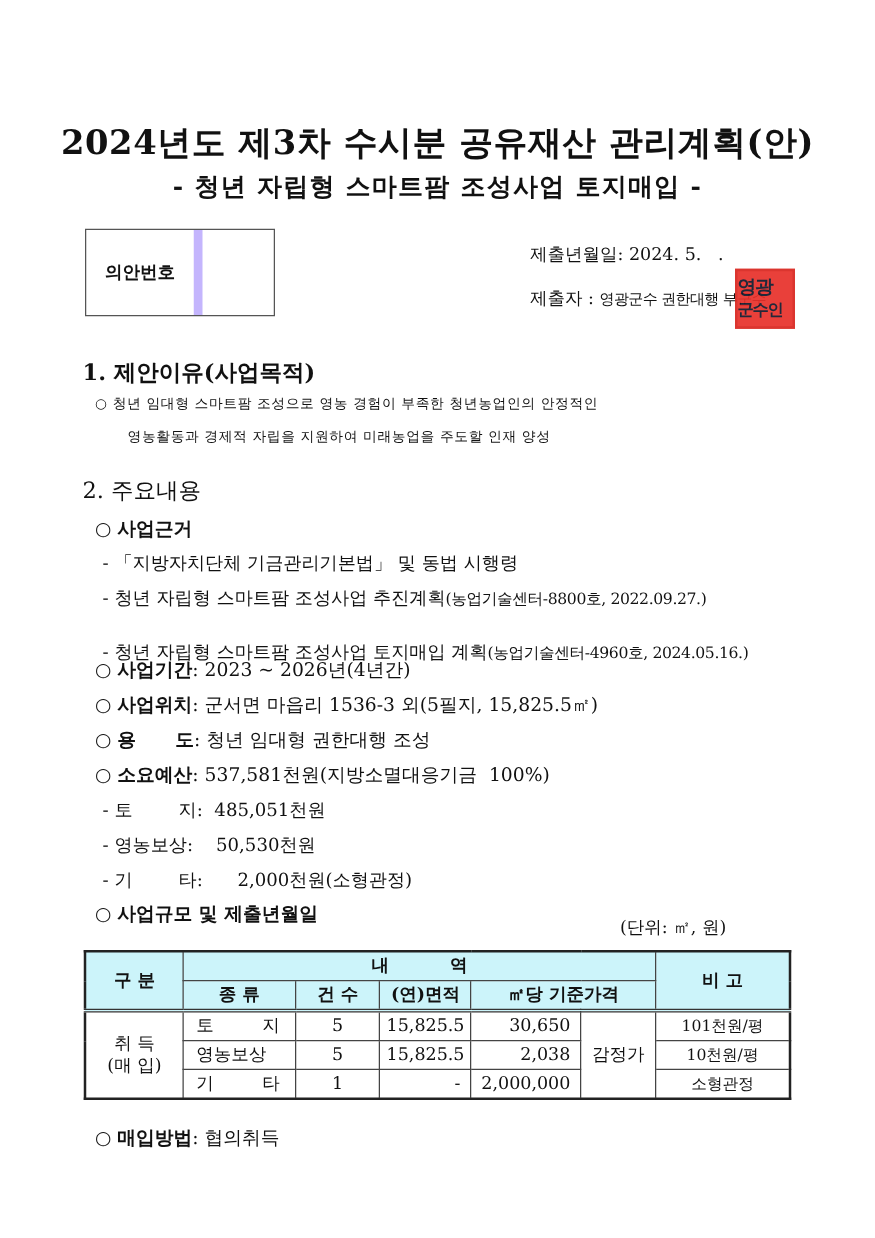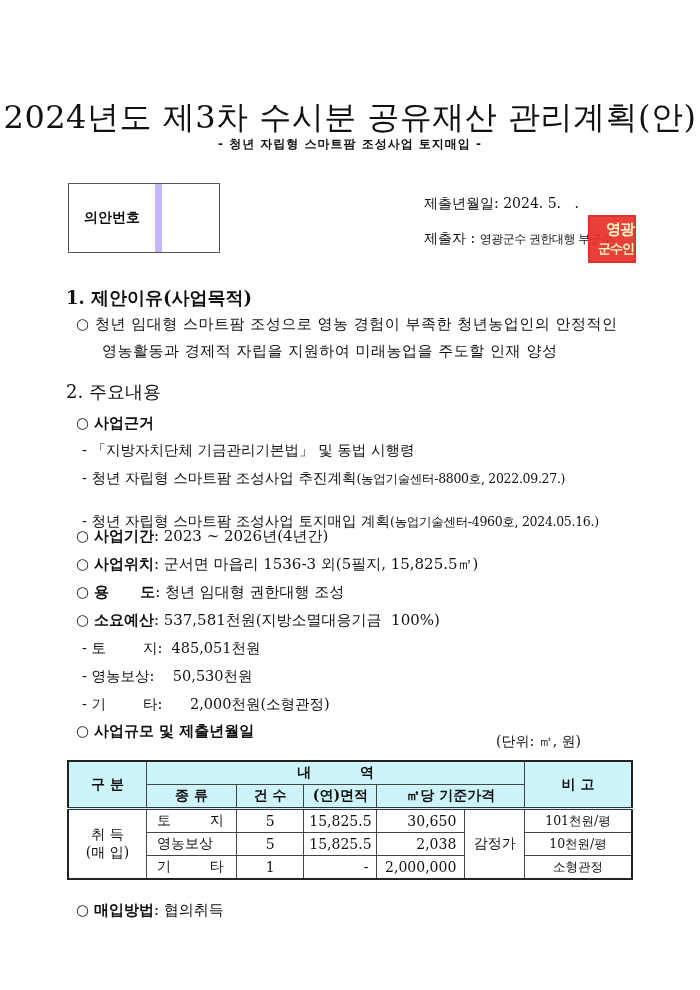--- a/index.html
+++ b/index.html
@@ -13,28 +13,28 @@
       position: relative;
       overflow: hidden;
       font-family: "DejaVu Serif", "Liberation Serif", serif;
       color: #111;
     }
     .abs { position: absolute; white-space: nowrap; }
 
     .title {
       left: 0; width: 700px; top: 96px;
       text-align: center;
-      font-size: 32px;
+      font-size: 27px;
       letter-spacing: 0.5px;
-      font-weight: normal;
+      font-weight: bold;
     }
     .subtitle {
       left: 0; width: 700px; top: 136px;
       text-align: center;
-      font-size: 12px;
+      font-size: 20px;
       font-weight: bold;
       letter-spacing: 1px;
     }
 
     .bill-box {
       left: 68px; top: 183px;
       width: 150px; height: 68px;
       border: 1px solid #555;
       display: flex;
     }
@@ -51,35 +51,35 @@
     .meta.submitter { top: 230px; }
     .meta .name { font-size: 12px; letter-spacing: -0.5px; }
 
     .seal {
       left: 588px; top: 215px;
       width: 48px; height: 48px;
       background: #e8302a;
       opacity: 0.92;
       border: 2px solid #d8241e;
       box-sizing: border-box;
-      color: #fef9c3;
+      color: #0f172a;
       font-family: "DejaVu Sans", sans-serif;
       font-weight: bold;
       font-size: 15px;
       line-height: 19px;
-      text-align: right;
+      text-align: left;
       padding-top: 3px;
       letter-spacing: -1px;
     }
 
     .h1 { left: 66px; font-size: 18px; font-weight: bold; }
     .h1.s1 { top: 286px; }
     .h1.s2 { top: 380px; font-weight: normal; }
 
-    .para { font-size: 15px; letter-spacing: 0.5px; }
+    .para { font-size: 11px; letter-spacing: 0.5px; }
 
     .p1a { left: 76px; top: 315px; }
     .p1b { left: 102px; top: 342px; }
 
     .bullet-head { left: 76px; font-size: 15px; }
     .bullet-head b { font-weight: bold; }
     .dash-line { left: 82px; font-size: 14.5px; }
 
     .small { font-size: 12.5px; letter-spacing: -0.3px; }
 

